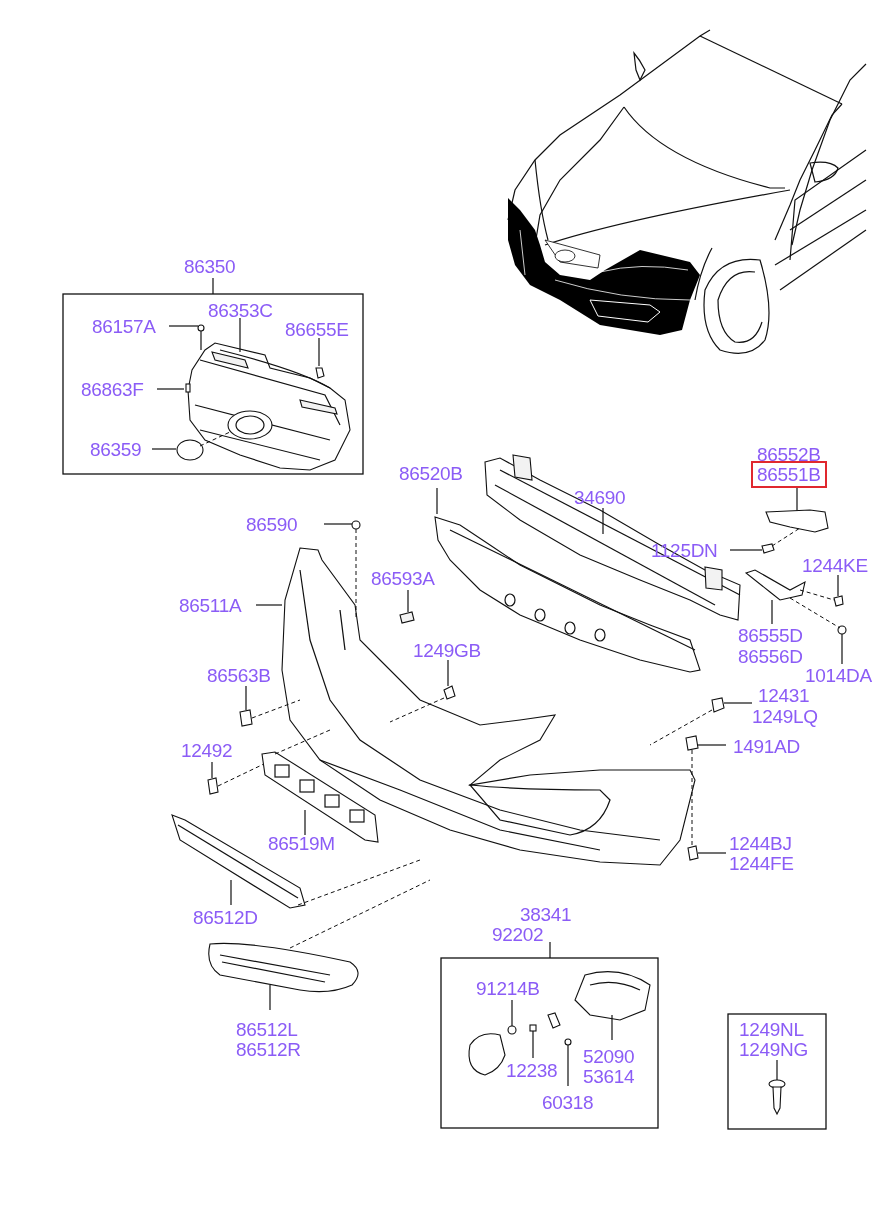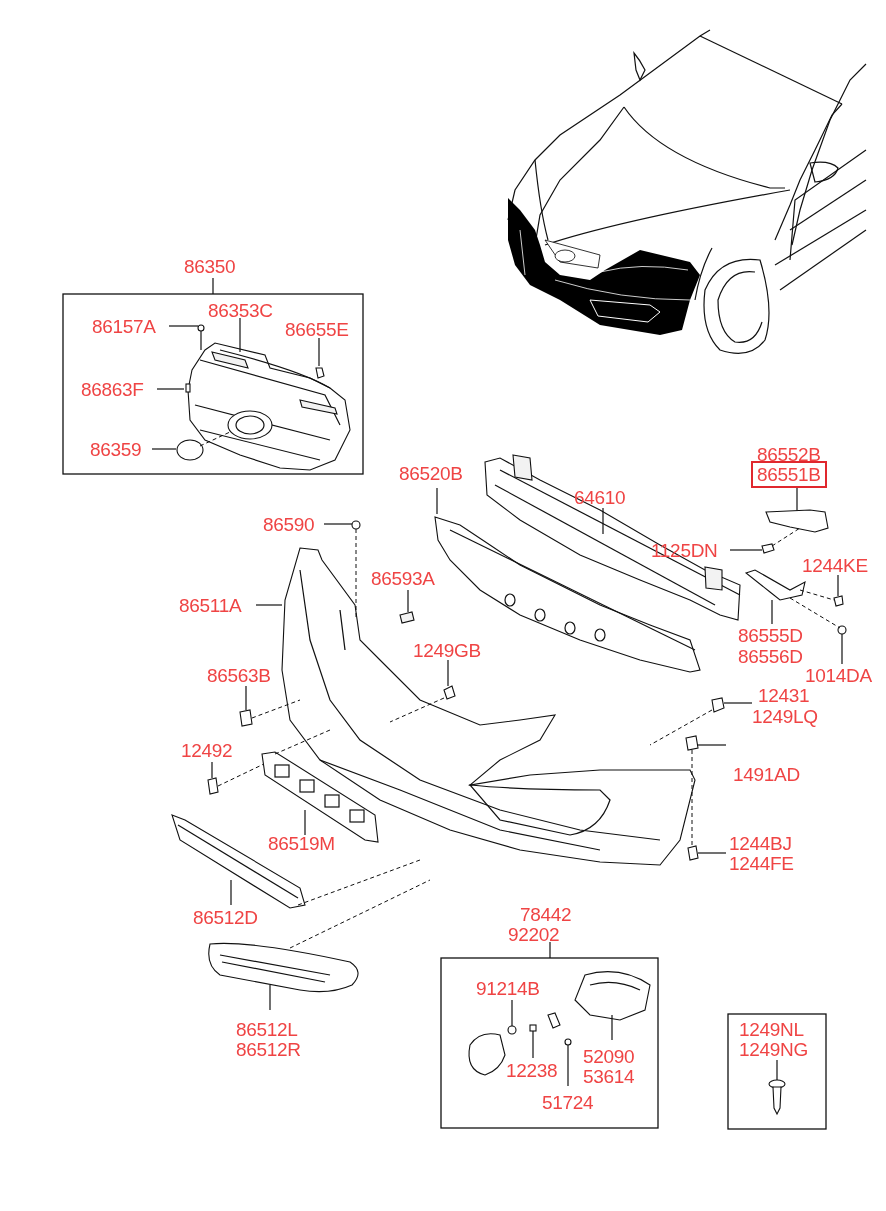--- a/index.html
+++ b/index.html
@@ -1,18 +1,18 @@
 <!DOCTYPE html>
 <html><head>
 <meta charset="utf-8">
 <style>
   html, body { margin: 0; padding: 0; background: #ffffff; }
   body { width: 886px; height: 1211px; position: relative; overflow: hidden; font-family: "Liberation Sans", sans-serif; }
   #diagram { position: absolute; left: 0; top: 0; width: 886px; height: 1211px; }
-  .lbl { position: absolute; font-family: "Liberation Sans", sans-serif; font-size: 19px; color: #ef4444; line-height: 21px; white-space: nowrap; letter-spacing: -0.3px; }
+  .lbl { position: absolute; font-family: "Liberation Sans", sans-serif; font-size: 19px; color: #8b5cf6; line-height: 21px; white-space: nowrap; letter-spacing: -0.3px; }
   .hl { outline: 2px solid #e0282e; outline-offset: 1px; padding: 0 3px; }
   svg .ln { stroke: #111; stroke-width: 1.2; fill: none; }
   svg .part { stroke: #111; stroke-width: 1.1; fill: #fff; }
   svg .partg { stroke: #111; stroke-width: 1.1; fill: #f2f2f2; }
   svg .dash { stroke: #111; stroke-width: 1; stroke-dasharray: 4 3; fill: none; }
   svg .box { stroke: #111; stroke-width: 1.3; fill: none; }
   svg .blk { fill: #000; stroke: none; }
 </style>
 </head>
 <body>
@@ -186,43 +186,43 @@
 <span class="lbl" style="left:184px;top:256px">86350</span>
 <span class="lbl" style="left:208px;top:300px">86353C</span>
 <span class="lbl" style="left:92px;top:316px">86157A</span>
 <span class="lbl" style="left:285px;top:319px">86655E</span>
 <span class="lbl" style="left:81px;top:379px">86863F</span>
 <span class="lbl" style="left:90px;top:439px">86359</span>
 
 <span class="lbl" style="left:757px;top:444px">86552B</span>
 <span class="lbl hl" style="left: 754px; top: 464px; outline-color: rgb(224, 40, 46);">86551B</span>
 <span class="lbl" style="left:399px;top:463px">86520B</span>
-<span class="lbl" style="left:574px;top:487px">64610</span>
-<span class="lbl" style="left:263px;top:514px">86590</span>
+<span class="lbl" style="left:574px;top:487px">34690</span>
+<span class="lbl" style="left:246px;top:514px">86590</span>
 <span class="lbl" style="left:651px;top:540px">1125DN</span>
 <span class="lbl" style="left:802px;top:555px">1244KE</span>
 <span class="lbl" style="left:371px;top:568px">86593A</span>
 <span class="lbl" style="left:179px;top:595px">86511A</span>
 <span class="lbl" style="left:738px;top:625px">86555D</span>
 <span class="lbl" style="left:738px;top:646px">86556D</span>
 <span class="lbl" style="left:413px;top:640px">1249GB</span>
 <span class="lbl" style="left:805px;top:665px">1014DA</span>
 <span class="lbl" style="left:207px;top:665px">86563B</span>
 <span class="lbl" style="left:758px;top:685px">12431</span>
 <span class="lbl" style="left:752px;top:706px">1249LQ</span>
 <span class="lbl" style="left:181px;top:740px">12492</span>
-<span class="lbl" style="left:733px;top:764px">1491AD</span>
+<span class="lbl" style="left:733px;top:736px">1491AD</span>
 <span class="lbl" style="left:268px;top:833px">86519M</span>
 <span class="lbl" style="left:729px;top:833px">1244BJ</span>
 <span class="lbl" style="left:729px;top:853px">1244FE</span>
 <span class="lbl" style="left:193px;top:907px">86512D</span>
-<span class="lbl" style="left:520px;top:904px">78442</span>
-<span class="lbl" style="left:508px;top:924px">92202</span>
+<span class="lbl" style="left:520px;top:904px">38341</span>
+<span class="lbl" style="left:492px;top:924px">92202</span>
 <span class="lbl" style="left:476px;top:978px">91214B</span>
 <span class="lbl" style="left:739px;top:1019px">1249NL</span>
 <span class="lbl" style="left:739px;top:1039px">1249NG</span>
 <span class="lbl" style="left:236px;top:1019px">86512L</span>
 <span class="lbl" style="left:236px;top:1039px">86512R</span>
 <span class="lbl" style="left:506px;top:1060px">12238</span>
 <span class="lbl" style="left:583px;top:1046px">52090</span>
 <span class="lbl" style="left:583px;top:1066px">53614</span>
-<span class="lbl" style="left:542px;top:1092px">51724</span>
+<span class="lbl" style="left:542px;top:1092px">60318</span>
 </div>
 
 </body></html>

